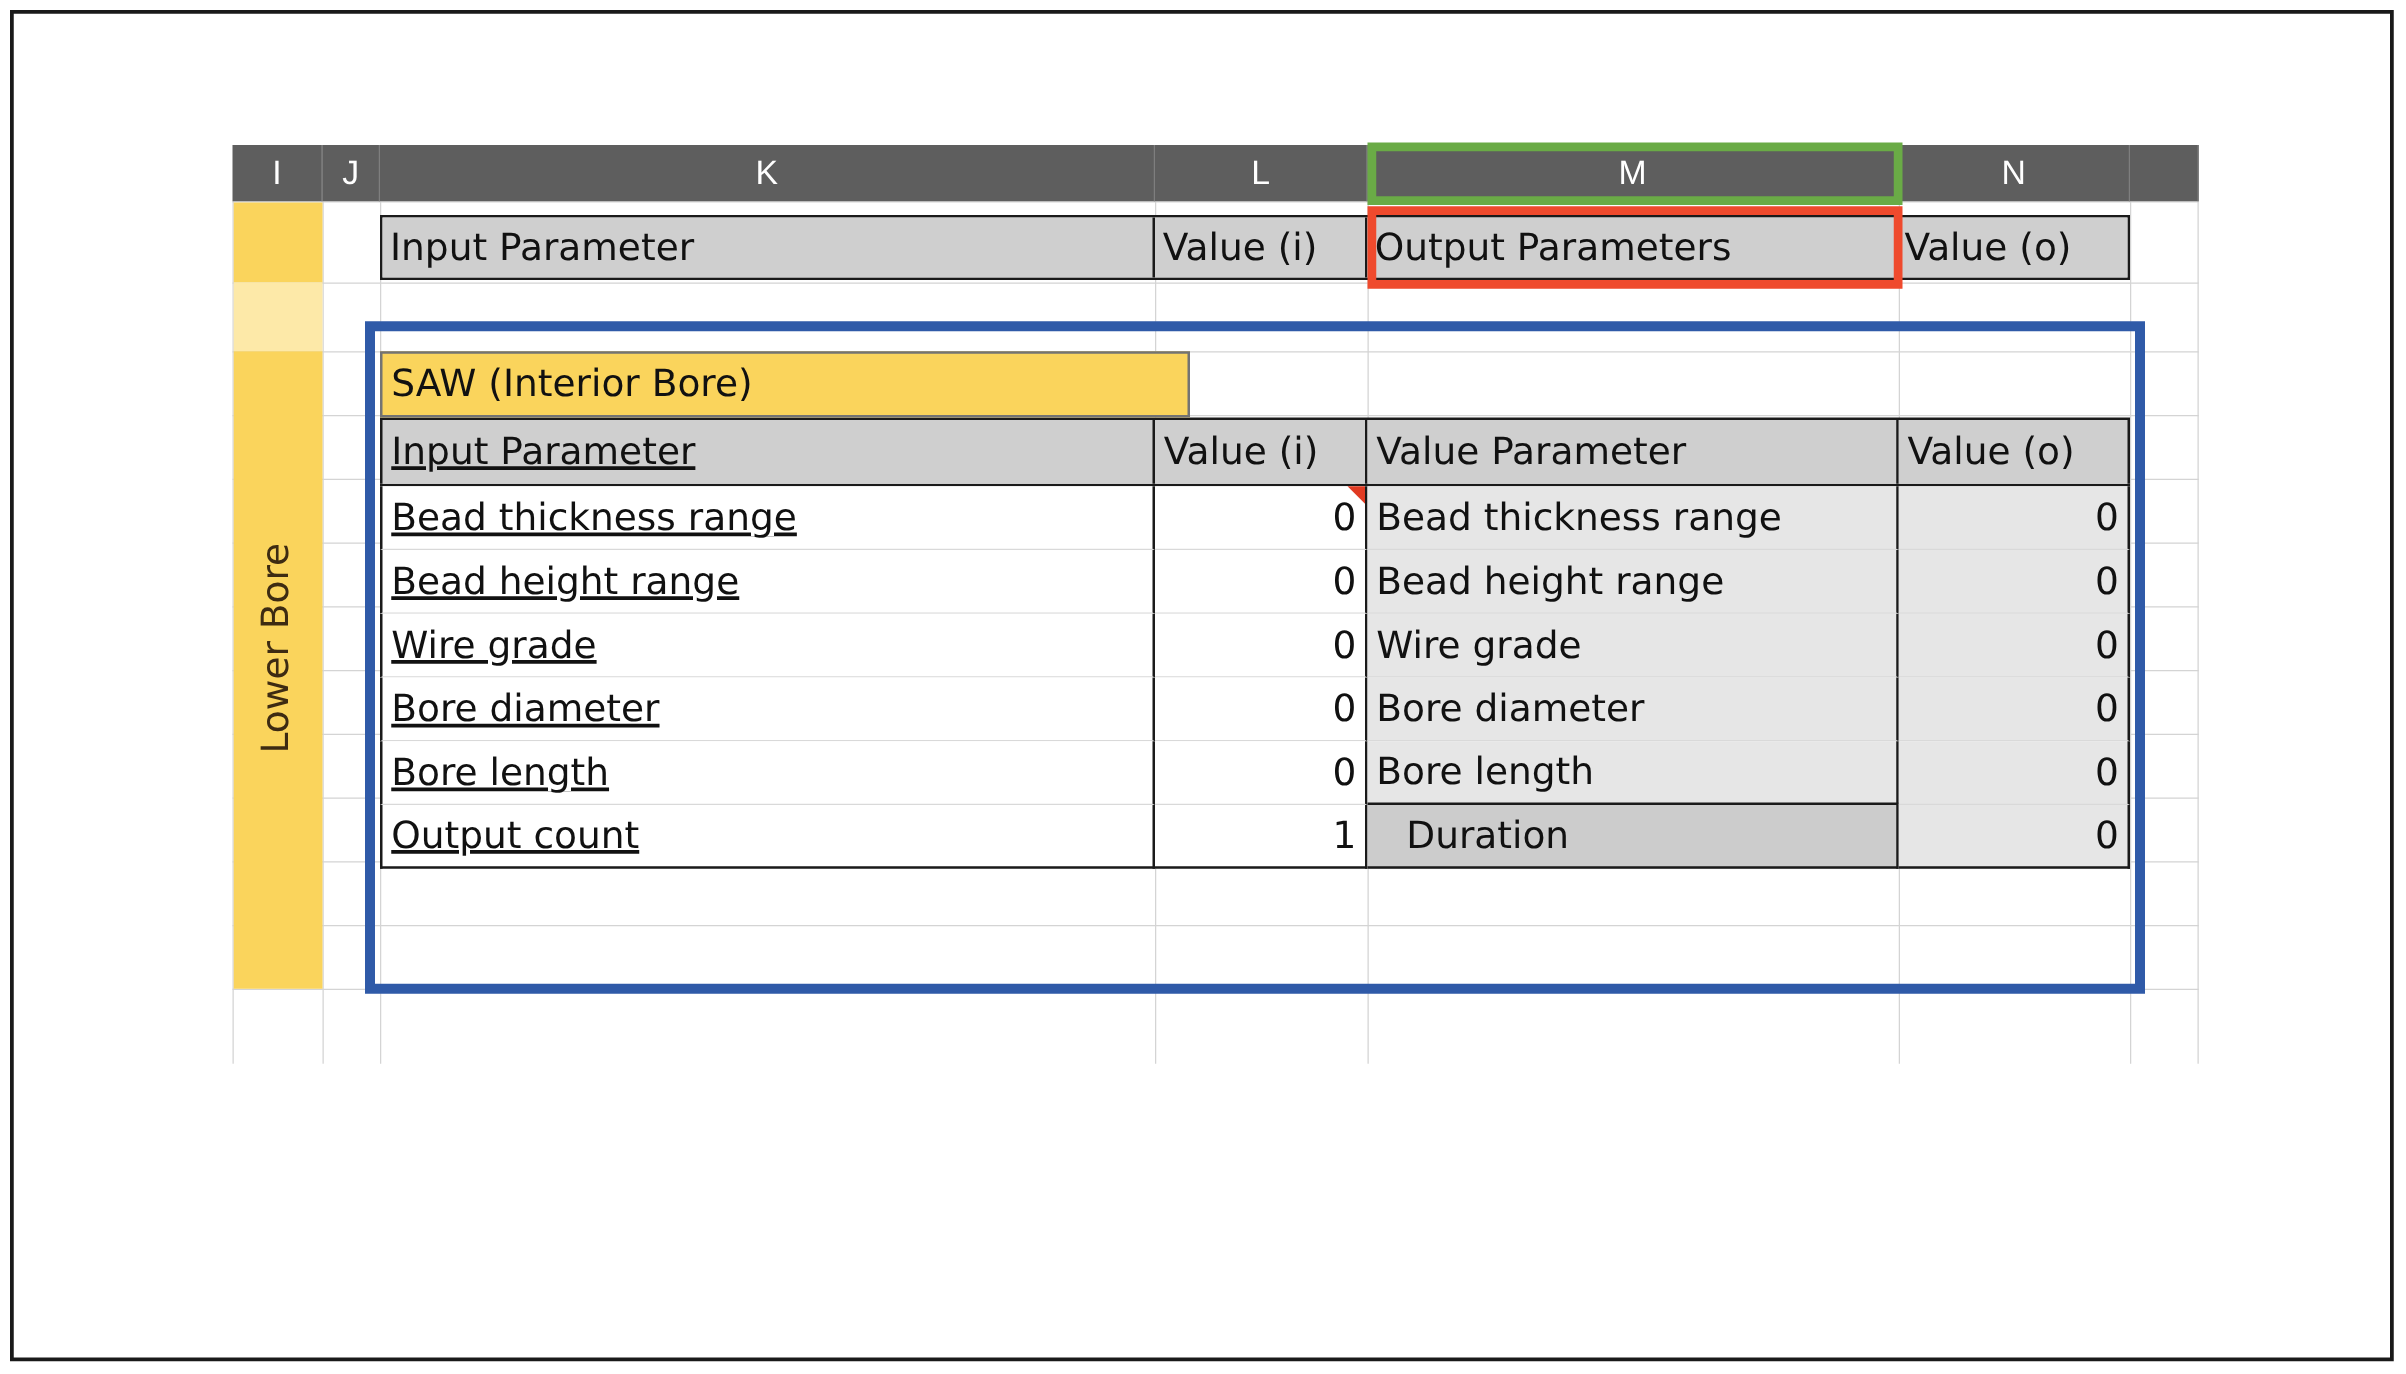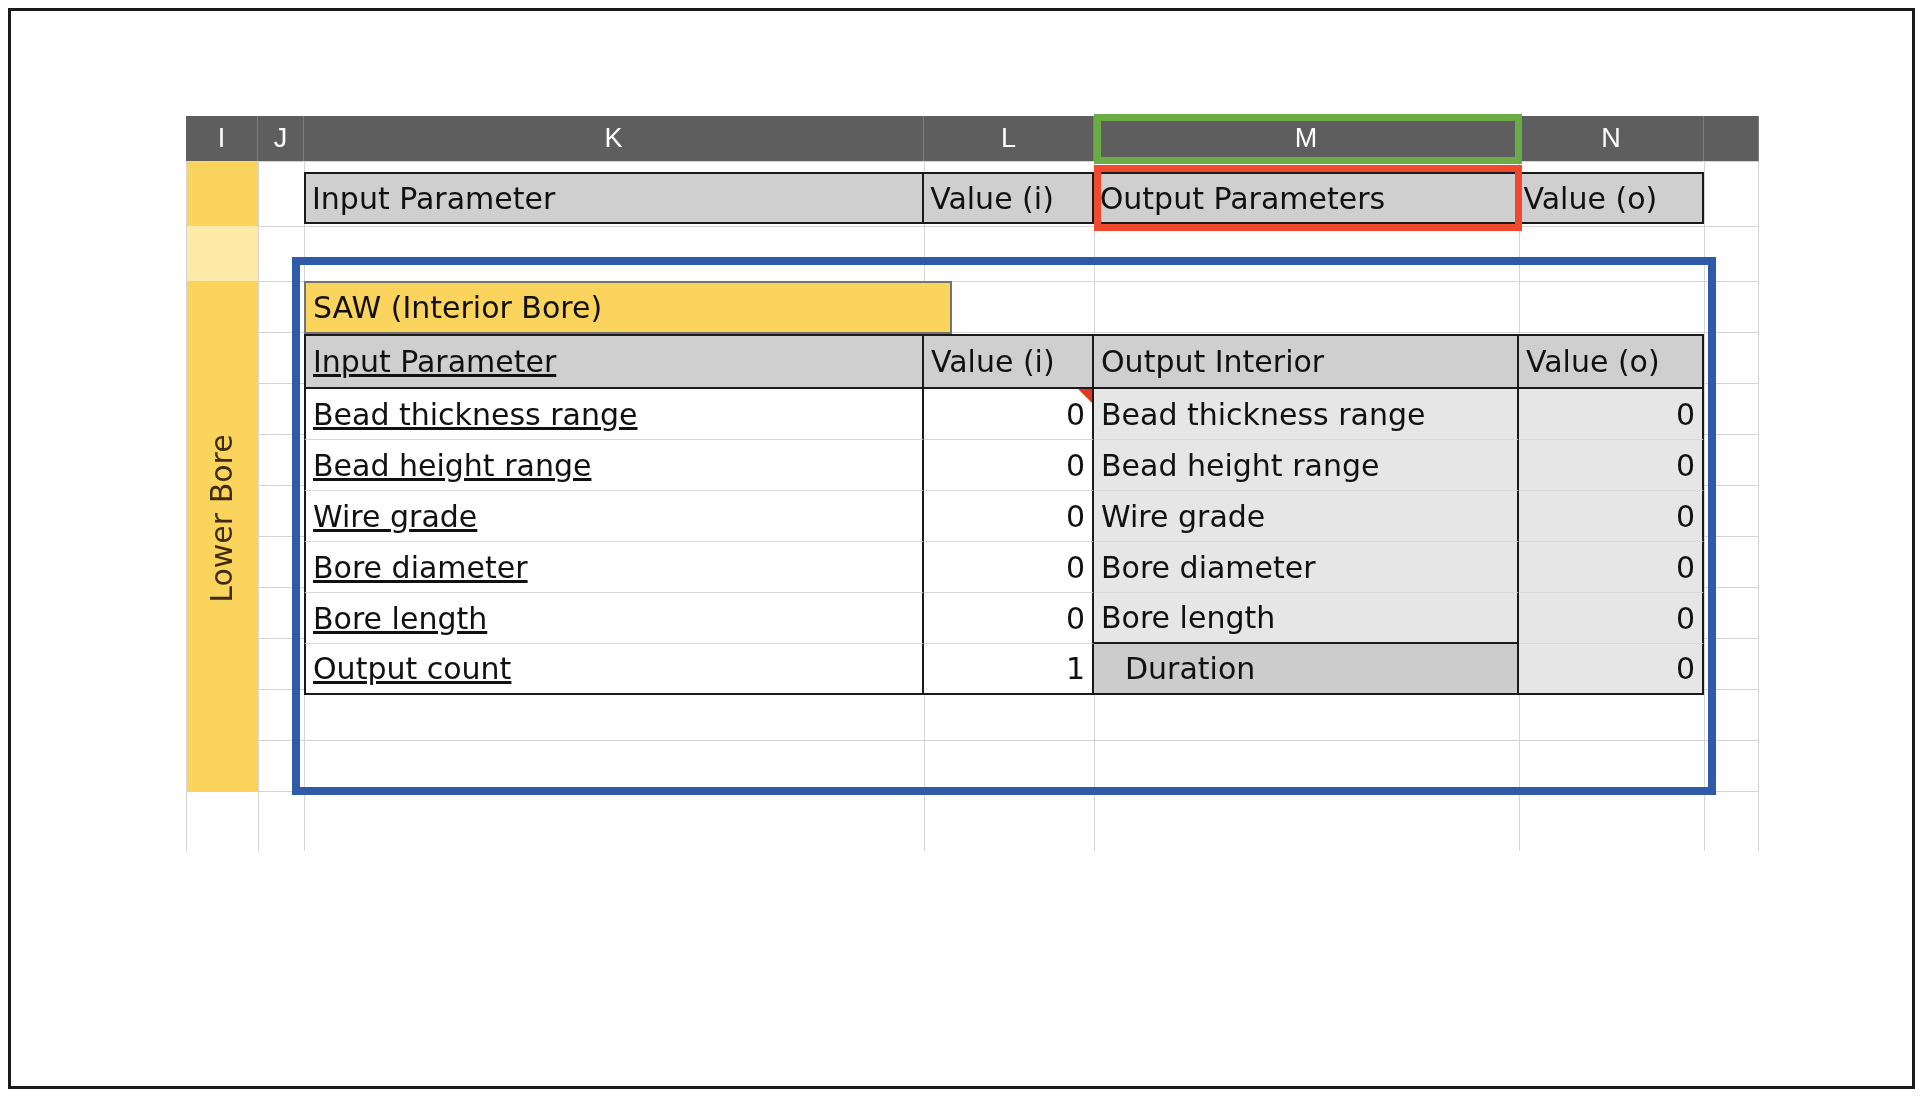--- a/index.html
+++ b/index.html
@@ -227,21 +227,21 @@
 
     <div id="innertable">
 
       <div class="trow" style="height:53px;">
         <div class="tcell c-title">SAW (Interior Bore)</div>
       </div>
 
       <div class="trow hdrrow" style="height:51px;">
         <div class="tcell c-in bord-l bord-r">Input Parameter</div>
         <div class="tcell c-vi bord-r">Value (i)</div>
-        <div class="tcell c-out bord-r">Output Interior</div>
+        <div class="tcell c-out bord-r">Value Parameter</div>
         <div class="tcell c-vo bord-r">Value (o)</div>
       </div>
 
       <div class="trow">
         <div class="tcell c-in bord-l bord-r thin-b">Bead thickness range</div>
         <div class="tcell c-vi num bord-r thin-b">0<span class="comment-tri"></span></div>
         <div class="tcell c-out outbg bord-r thin-b">Bead thickness range</div>
         <div class="tcell c-vo num outbg bord-r thin-b">0</div>
       </div>
 

